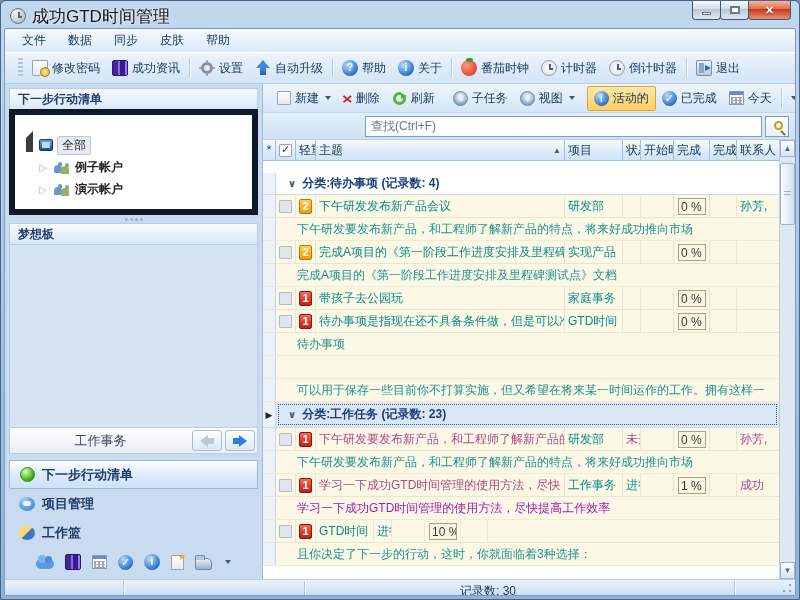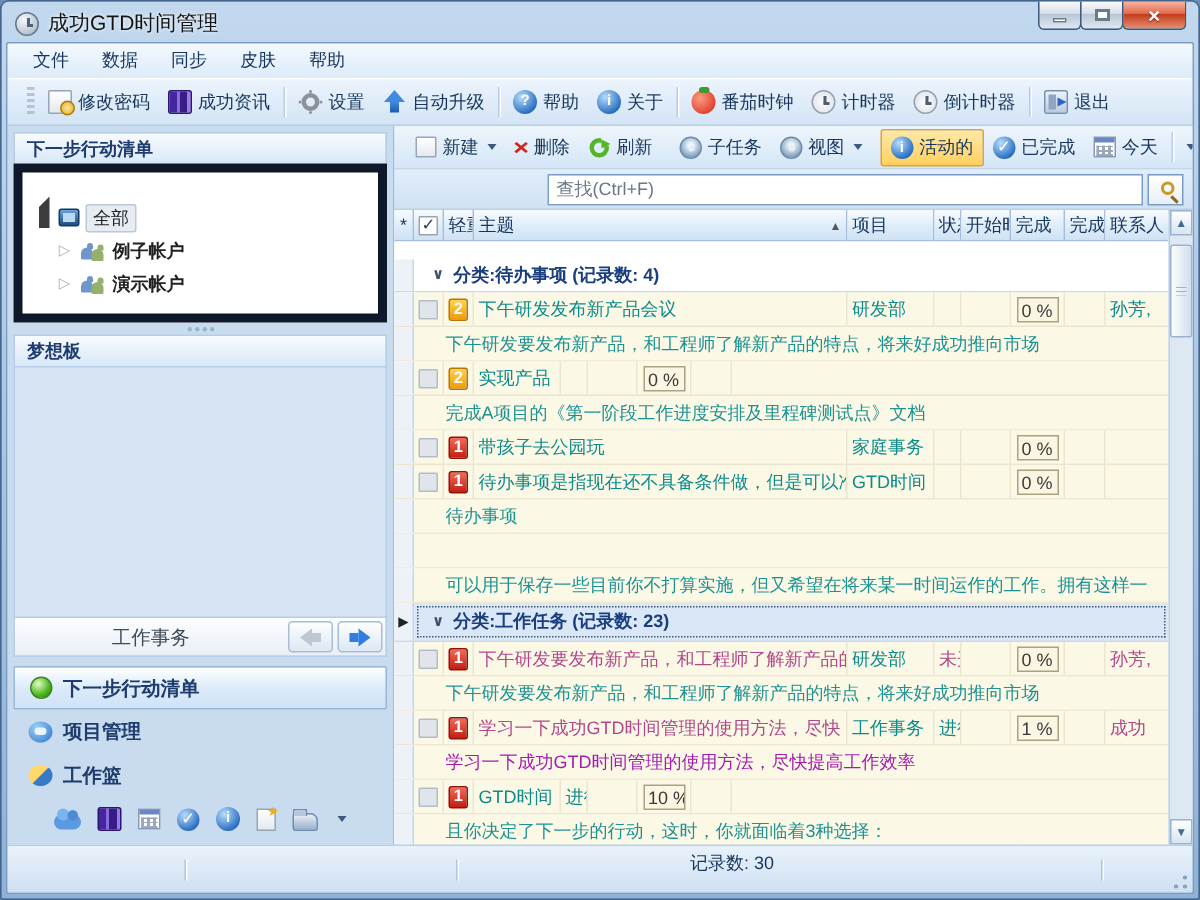--- a/index.html
+++ b/index.html
@@ -2,21 +2,21 @@
 <html><head>
 <meta charset="utf-8">
 <style>
   *{margin:0;padding:0;box-sizing:border-box}
   html,body{width:800px;height:600px;overflow:hidden}
   body{font-family:"Liberation Sans","DejaVu Sans",sans-serif;font-size:12px;background:#6a8fb5}
   .win{position:absolute;inset:0;border:1px solid #44668e;border-radius:6px 6px 2px 2px;
        background:linear-gradient(#c2d8ee,#8fb2d6);padding:3px;display:flex;flex-direction:column}
   
   .titlebar{height:24px;display:flex;align-items:center;gap:6px;padding:0 6px;position:relative;color:#141414}
-  .title{font-size:14px;text-shadow:0 0 3px #fff}
+  .title{font-size:17px;text-shadow:0 0 3px #fff}
   .appicon{width:16px;height:16px;border-radius:50%;border:1px solid #68788a;
            background:radial-gradient(circle at 35% 30%,#f4f8fb,#9fb0c0);position:relative}
   .appicon::after{content:"";position:absolute;left:7px;top:3px;width:2px;height:5px;background:#50617a}
   .appicon::before{content:"";position:absolute;left:7px;top:7px;width:4px;height:2px;background:#50617a}
   .winbtns{position:absolute;top:-3px;right:5px;display:flex}
   .wbtn{width:29px;height:19px;border:1px solid #3c5a7e;border-top:none;border-radius:0 0 4px 4px;
         display:flex;align-items:center;justify-content:center;margin-left:-1px;
         background:linear-gradient(#fbfcfd,#d4dde7 45%,#b7c6d6 46%,#dfe8f1)}
   .wbtn .mingl{width:9px;height:3px;background:#fff;border:1px solid #6b7b8c;margin-top:6px}
   .wbtn .maxgl{width:10px;height:8px;border:2px solid #6b7b8c;background:#fff}
@@ -180,21 +180,21 @@
   
   .vscroll{width:16px;background:#dde8f3;border-left:1px solid #b9cfe6;display:flex;flex-direction:column;flex:none}
   .sbtn{height:17px;background:linear-gradient(#fdfefe,#d8e5f2);border:1px solid #9ab4d0;display:flex;
         align-items:center;justify-content:center;font-size:8px;color:#4a6a8c;flex:none}
   .strack{flex:1;position:relative}
   .sthumb{position:absolute;left:0;right:0;top:6px;height:62px;border:1px solid #9ab4d0;border-radius:2px;
           background:linear-gradient(90deg,#fdfefe,#cfdfee)}
   .sthumb::after{content:"";position:absolute;left:3px;right:3px;top:27px;height:6px;
           background:repeating-linear-gradient(#9ab4d0 0 1px,transparent 1px 3px)}
   
-  .statusbar{height:32px;background:linear-gradient(#e9f2fb,#cfe0f2);border-top:1px solid #b9cfe6;
+  .statusbar{height:16px;background:linear-gradient(#e9f2fb,#cfe0f2);border-top:1px solid #b9cfe6;
              display:flex;align-items:center;position:relative;color:#16365c;flex:none}
   .ssep{width:1px;height:14px;background:#b0c6de;box-shadow:1px 0 0 #fff}
   .sseg{height:100%}
   .srec{position:absolute;left:455px;top:3px}
   .gripdots{position:absolute;right:3px;bottom:2px;width:10px;height:10px;
      background:radial-gradient(circle at 8px 2px,#8aa4c0 1.2px,transparent 1.5px),
                 radial-gradient(circle at 8px 8px,#8aa4c0 1.2px,transparent 1.5px),
                 radial-gradient(circle at 2px 8px,#8aa4c0 1.2px,transparent 1.5px)}
 </style>
 </head>
@@ -456,20 +456,21 @@
               </div>
 
               <div class="tr">
                 <span class="td c-ind"></span>
                 <span class="td c-chk">
                     <span class="chk dim"></span>
                   </span>
                 <span class="td c-pri">
                     <span class="pri p2">2</span>
                   </span>
+                <span class="td c-sub t-teal">完成A项目的《第一阶段工作进度安排及里程碑</span>
                 <span class="td c-prj t-teal">实现产品</span>
                 <span class="td c-sta"></span>
                 <span class="td c-start"></span>
                 <span class="td c-pct">
                     <span class="pctbox">0 %</span>
                   </span>
                 <span class="td c-fin"></span>
                 <span class="td c-con" style="border-right:none"></span>
               </div>
               <div class="trd">

